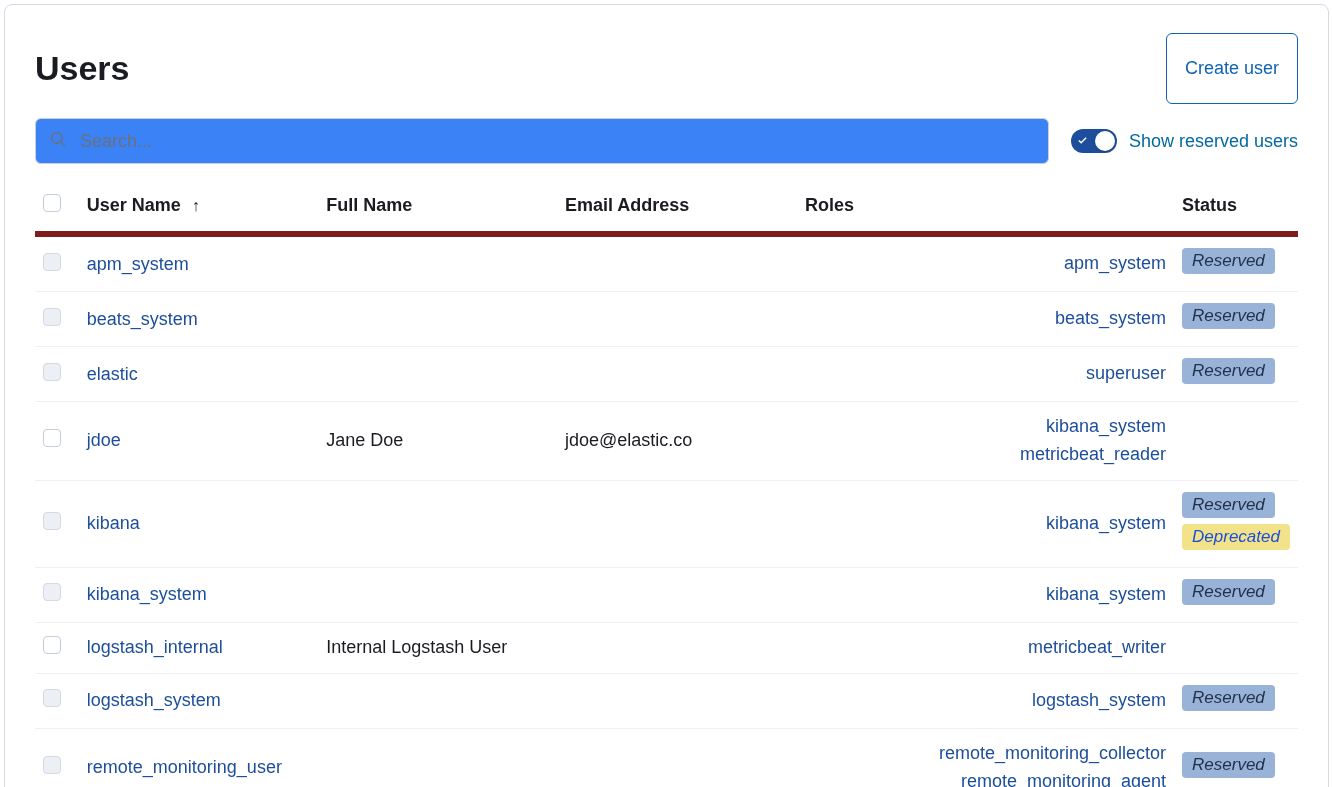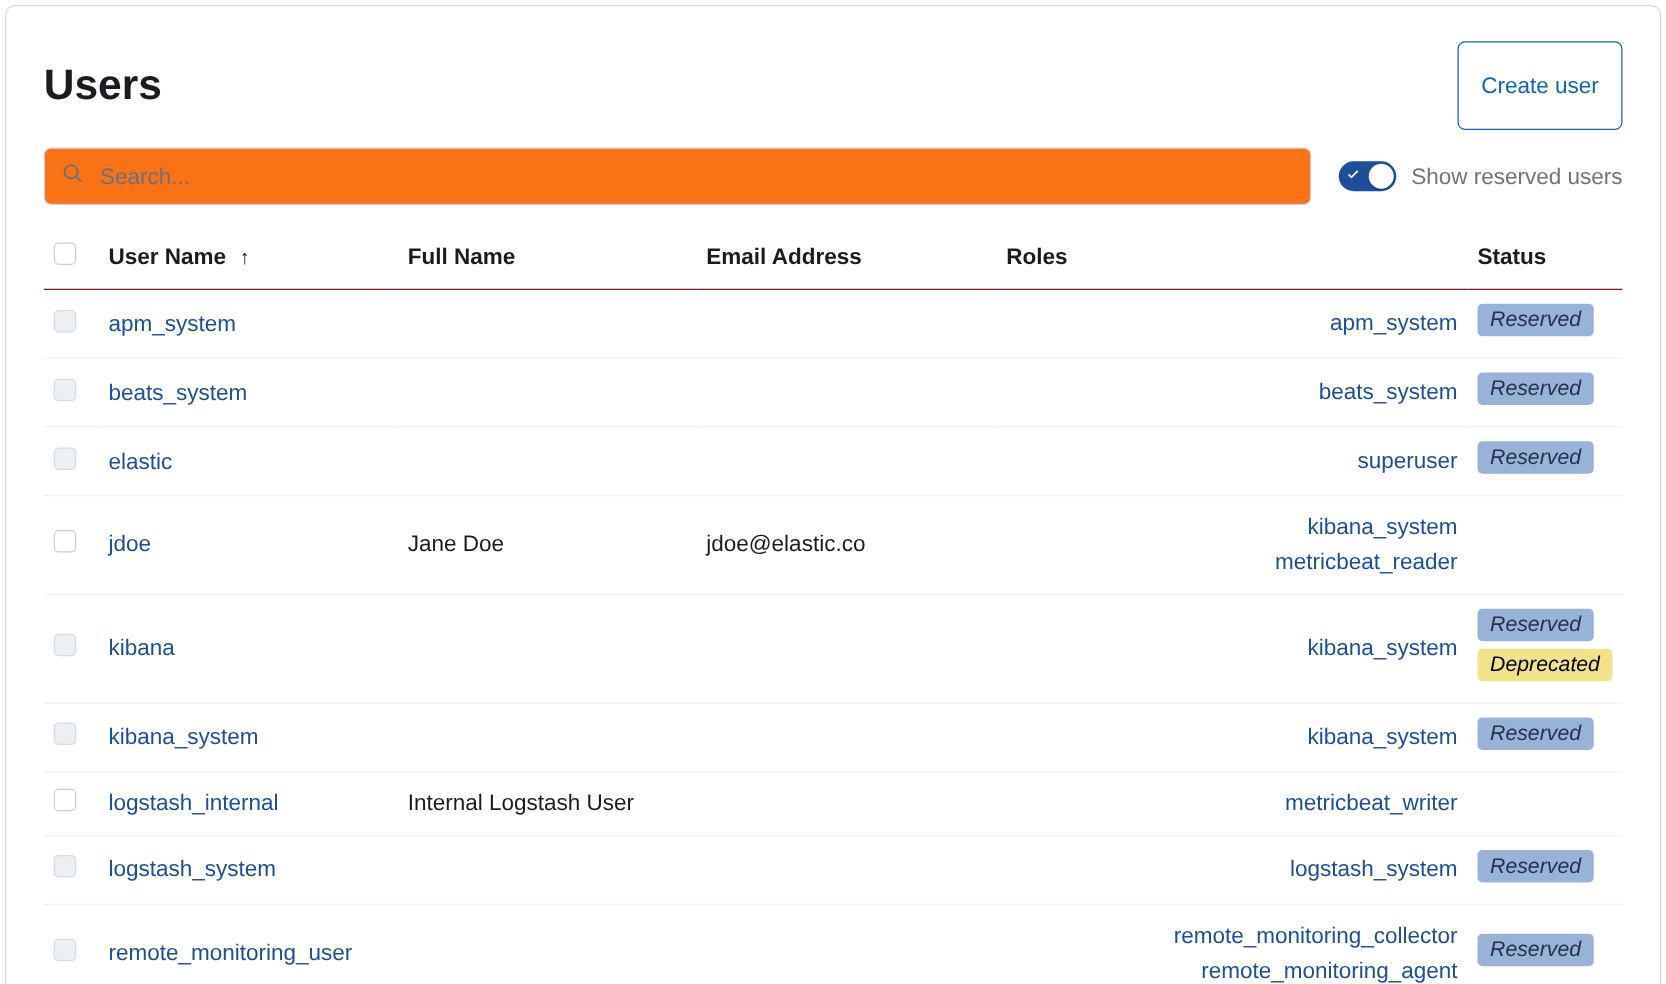--- a/index.html
+++ b/index.html
@@ -45,21 +45,21 @@
   }
   .search-wrap {
     flex: 1;
     position: relative;
   }
   .search-input {
     width: 100%;
     height: 46px;
     border: 1px solid #c9d0da;
     border-radius: 6px;
-    background: #f97316;
+    background: #3b82f6;
     padding: 0 16px 0 44px;
     font-size: 18px;
     color: #1a1c21;
   }
   .search-input::placeholder { color: #6a717d; }
   .search-icon {
     position: absolute;
     left: 14px;
     top: 50%;
     transform: translateY(-50%);
@@ -92,34 +92,34 @@
   }
   .switch-check {
     position: absolute;
     left: 6px;
     top: 50%;
     transform: translateY(-50%);
     color: #fff;
   }
   .toggle-label {
     font-size: 18px;
-    color: #737373;
+    color: #0369a1;
     white-space: nowrap;
   }
   table {
     width: 100%;
     border-collapse: collapse;
   }
   thead th {
     text-align: left;
     font-size: 18px;
     font-weight: 700;
     color: #1a1c21;
     padding: 10px 8px 14px 8px;
-    border-bottom: 1px solid #7f1d1d;
+    border-bottom: 6px solid #7f1d1d;
   }
   tbody td {
     padding: 11px 8px;
     border-bottom: 1px solid #eef0f4;
     font-size: 18px;
     vertical-align: middle;
   }
   .col-check { width: 44px; }
   .col-user { width: 240px; }
   .col-full { width: 242px; }
@@ -151,21 +151,21 @@
     display: inline-block;
     padding: 3px 10px;
     border-radius: 4px;
     font-size: 17px;
     font-weight: 500;
     color: #2a3a52;
     margin-bottom: 6px;
     font-style: italic;
   }
   .badge.reserved { background: #99b3d8; color: #22324d; }
-  .badge.deprecated { background: #f2e38b; color: #000000; }
+  .badge.deprecated { background: #f2e38b; color: #1d4ed8; }
   .sort-arrow { margin-left: 6px; font-size: 16px; }
   .footer-row {
     display: flex;
     justify-content: space-between;
     align-items: center;
     padding-top: 18px;
     font-size: 18px;
   }
 </style>
 </head>

